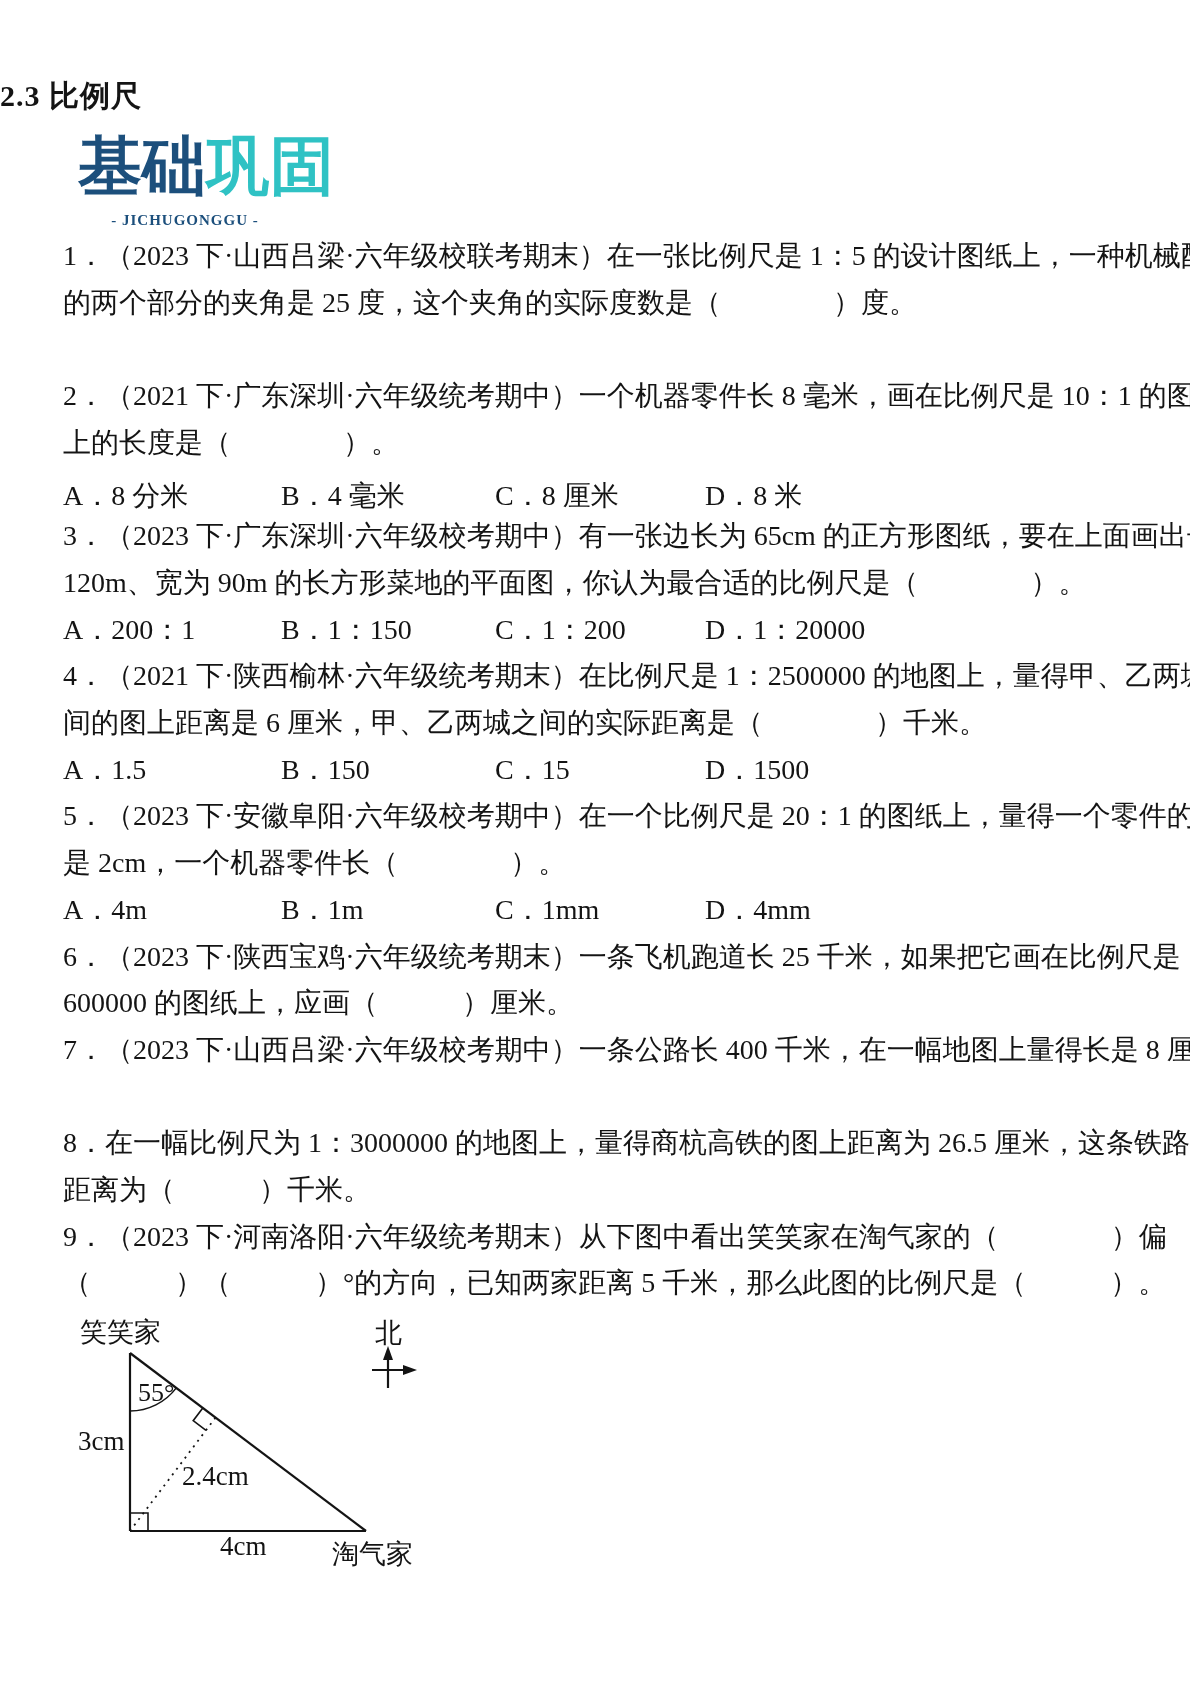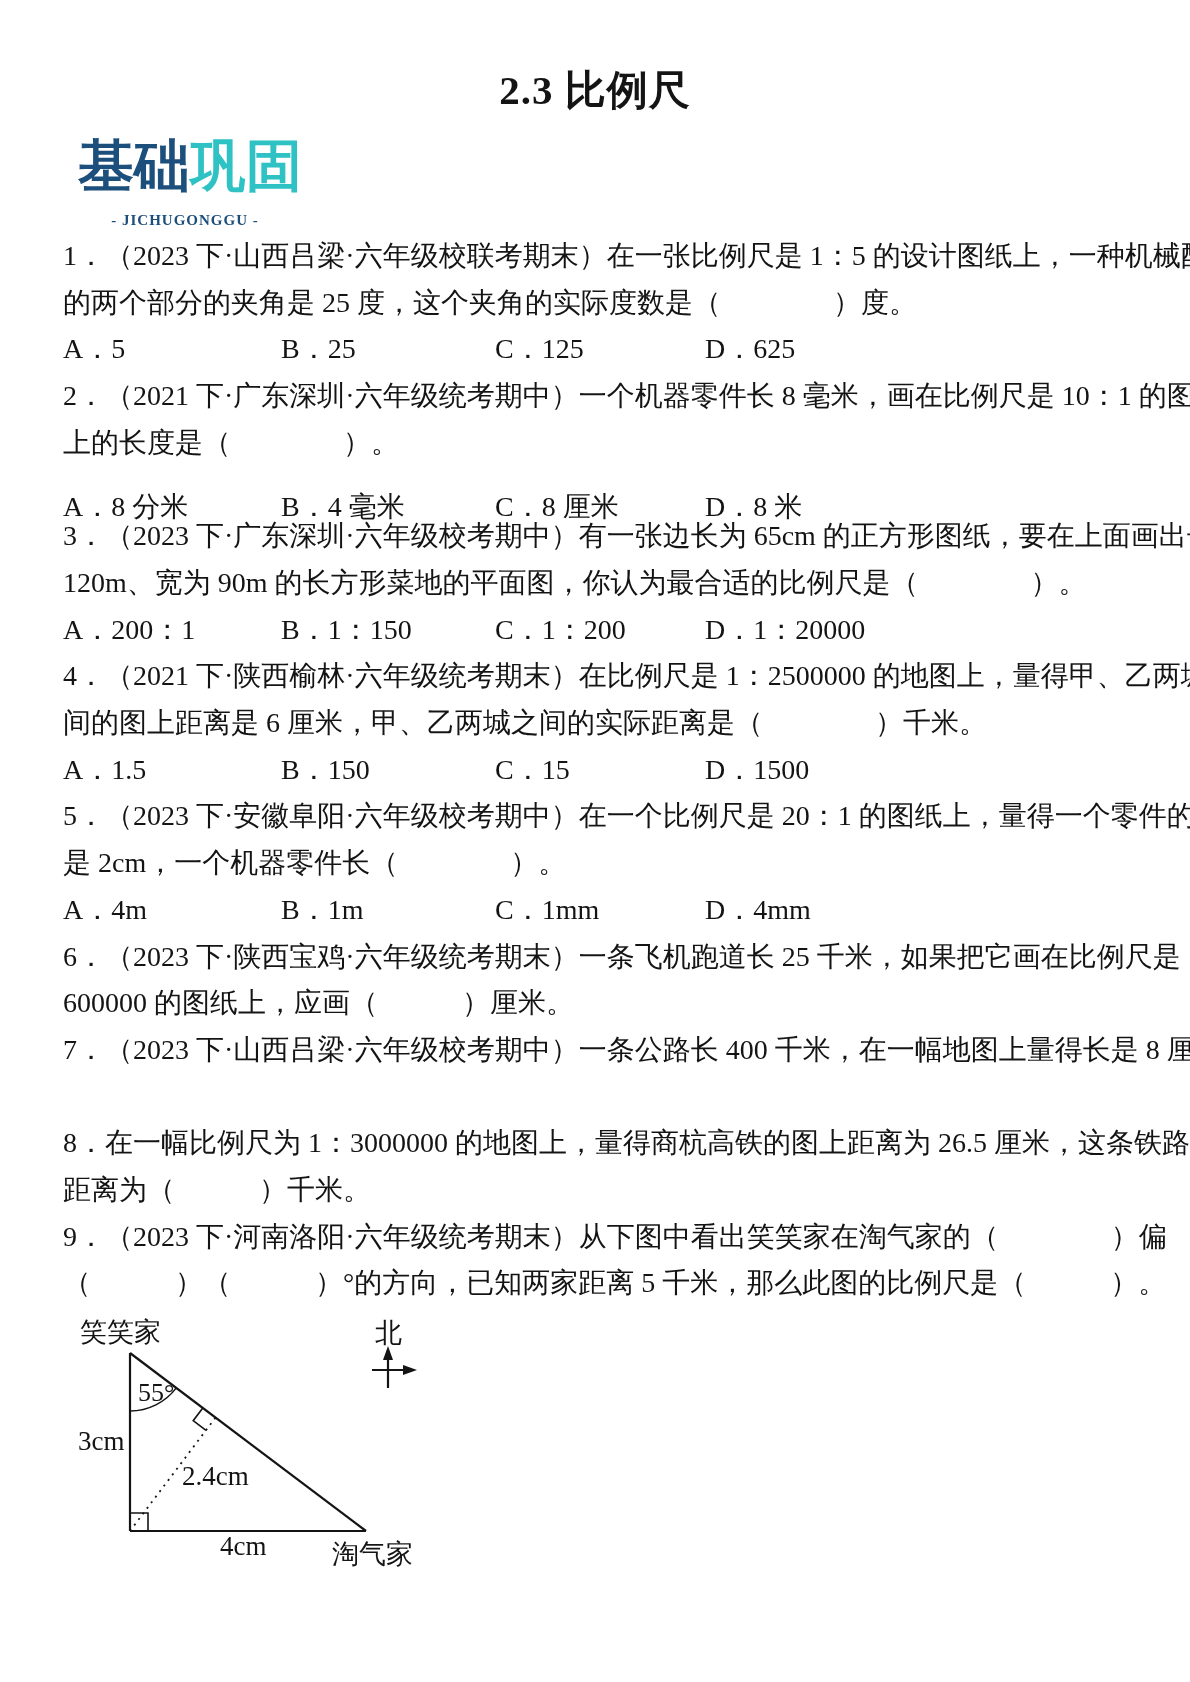--- a/index.html
+++ b/index.html
@@ -7,37 +7,36 @@
     position:relative;
     width:1190px;
     height:1682px;
     background:#ffffff;
     font-family:"Liberation Serif","DejaVu Serif",serif;
     color:#141414;
     overflow:hidden;
   }
   .title{
     position:absolute;
-    top:70px;left:0;width:100%;
-    text-align:center;
-    font-size:41px;
+    top:76px;left:0;width:100%;
+    font-size:30px;
     font-weight:bold;
     line-height:40px;
     letter-spacing:1px;
   }
   .badge{
     position:absolute;
     left:78px;top:138px;
     width:214px;
     text-align:center;
   }
   .badge-main{
     font-family:"Liberation Sans","DejaVu Sans",sans-serif;
     font-weight:900;
-    font-size:56px;
+    font-size:64px;
     line-height:56px;
     letter-spacing:0px;
     white-space:nowrap;
   }
   .badge-primary{color:#1C4F7C;}
   .badge-secondary{color:#2FC2C4;}
   .badge-sub{
     margin-top:18px;
     font-family:"Liberation Serif","DejaVu Serif",serif;
     font-weight:bold;
@@ -83,30 +82,24 @@
 
   <div class="title">2.3 比例尺</div>
 
   <div class="badge">
     <div class="badge-main"><span class="badge-primary">基础</span><span class="badge-secondary">巩固</span></div>
     <div class="badge-sub">- JICHUGONGGU -</div>
   </div>
 
   <div class="line" style="top:233px">1．（2023 下·山西吕梁·六年级校联考期末）在一张比例尺是 1：5 的设计图纸上，一种机械配件</div>
   <div class="line" style="top:280px">的两个部分的夹角是 25 度，这个夹角的实际度数是（　　　　）度。</div>
-  <div class="opts" style="top:326px">
-    <span class="opt c1">A．5</span>
-    <span class="opt c2">B．25</span>
-    <span class="opt c3">C．125</span>
-    <span class="opt c4">D．625</span>
-  </div>
 
   <div class="line" style="top:373px">2．（2021 下·广东深圳·六年级统考期中）一个机器零件长 8 毫米，画在比例尺是 10：1 的图纸</div>
   <div class="line" style="top:420px">上的长度是（　　　　）。</div>
-  <div class="opts" style="top:484px">
+  <div class="opts" style="top:473px">
     <span class="opt c1">A．8 分米</span>
     <span class="opt c2">B．4 毫米</span>
     <span class="opt c3">C．8 厘米</span>
     <span class="opt c4">D．8 米</span>
   </div>
 
   <div class="line" style="top:513px">3．（2023 下·广东深圳·六年级校考期中）有一张边长为 65cm 的正方形图纸，要在上面画出长为</div>
   <div class="line" style="top:560px">120m、宽为 90m 的长方形菜地的平面图，你认为最合适的比例尺是（　　　　）。</div>
   <div class="opts" style="top:607px">
     <span class="opt c1">A．200：1</span>

